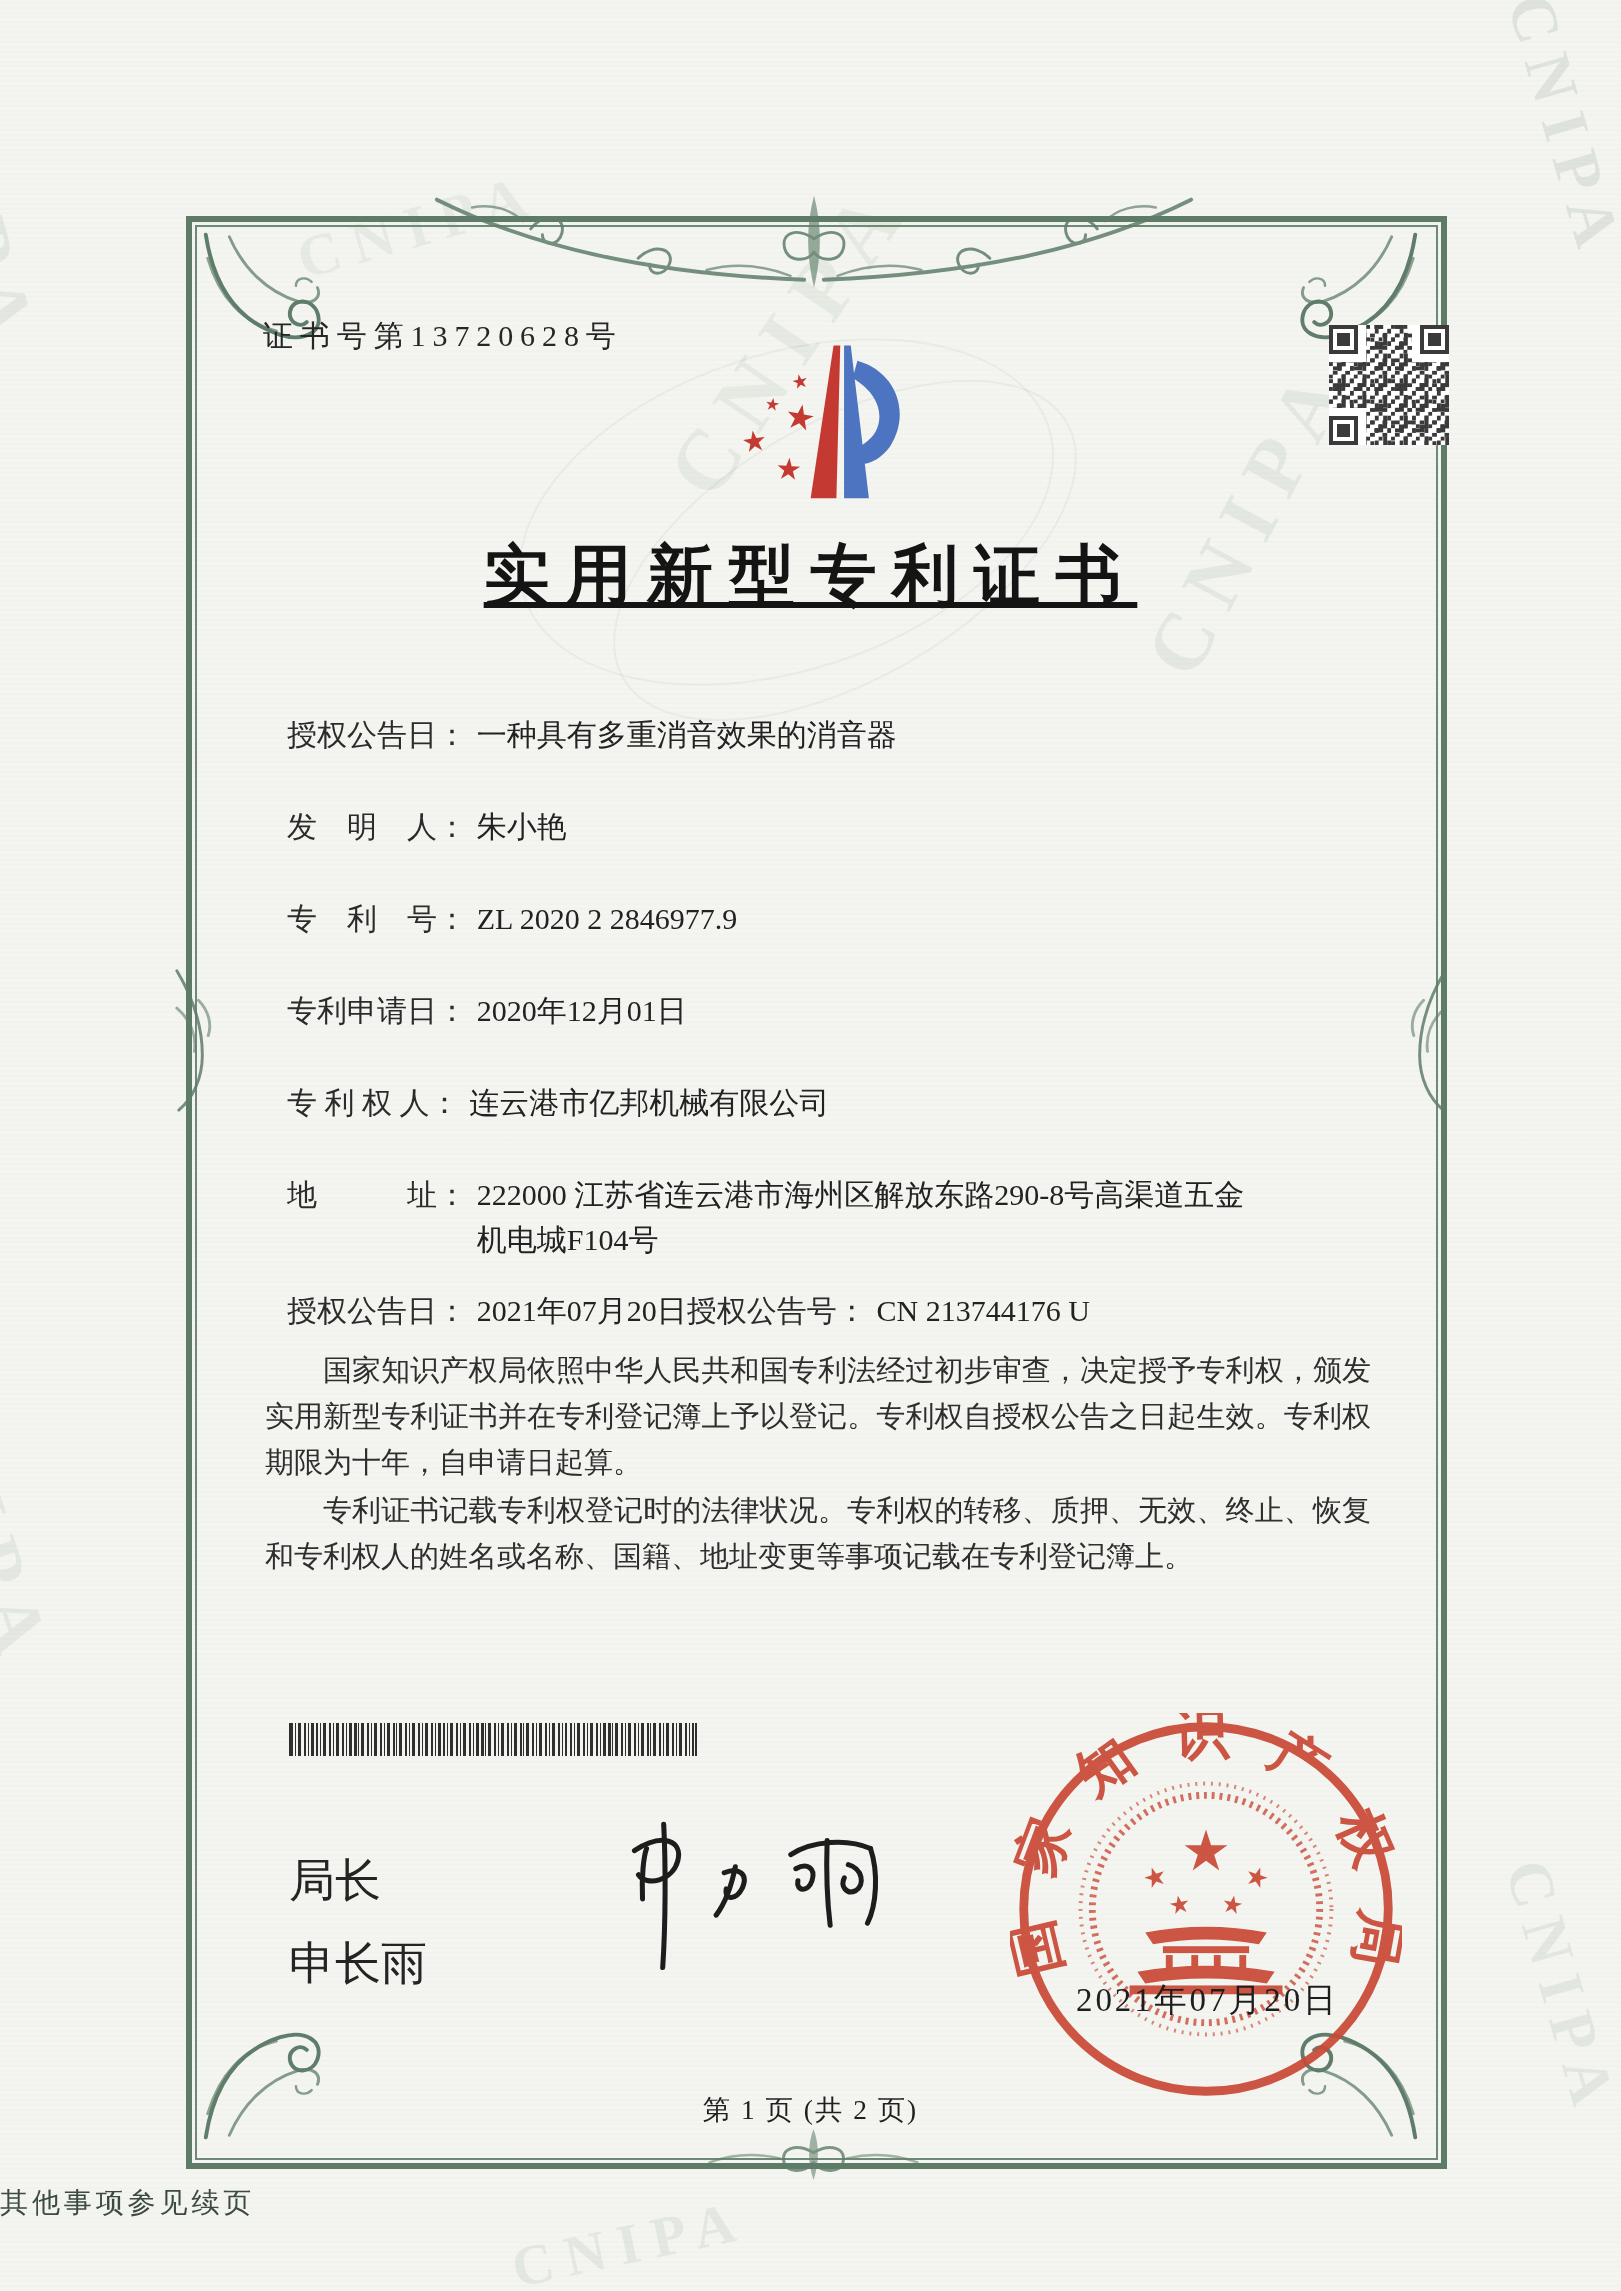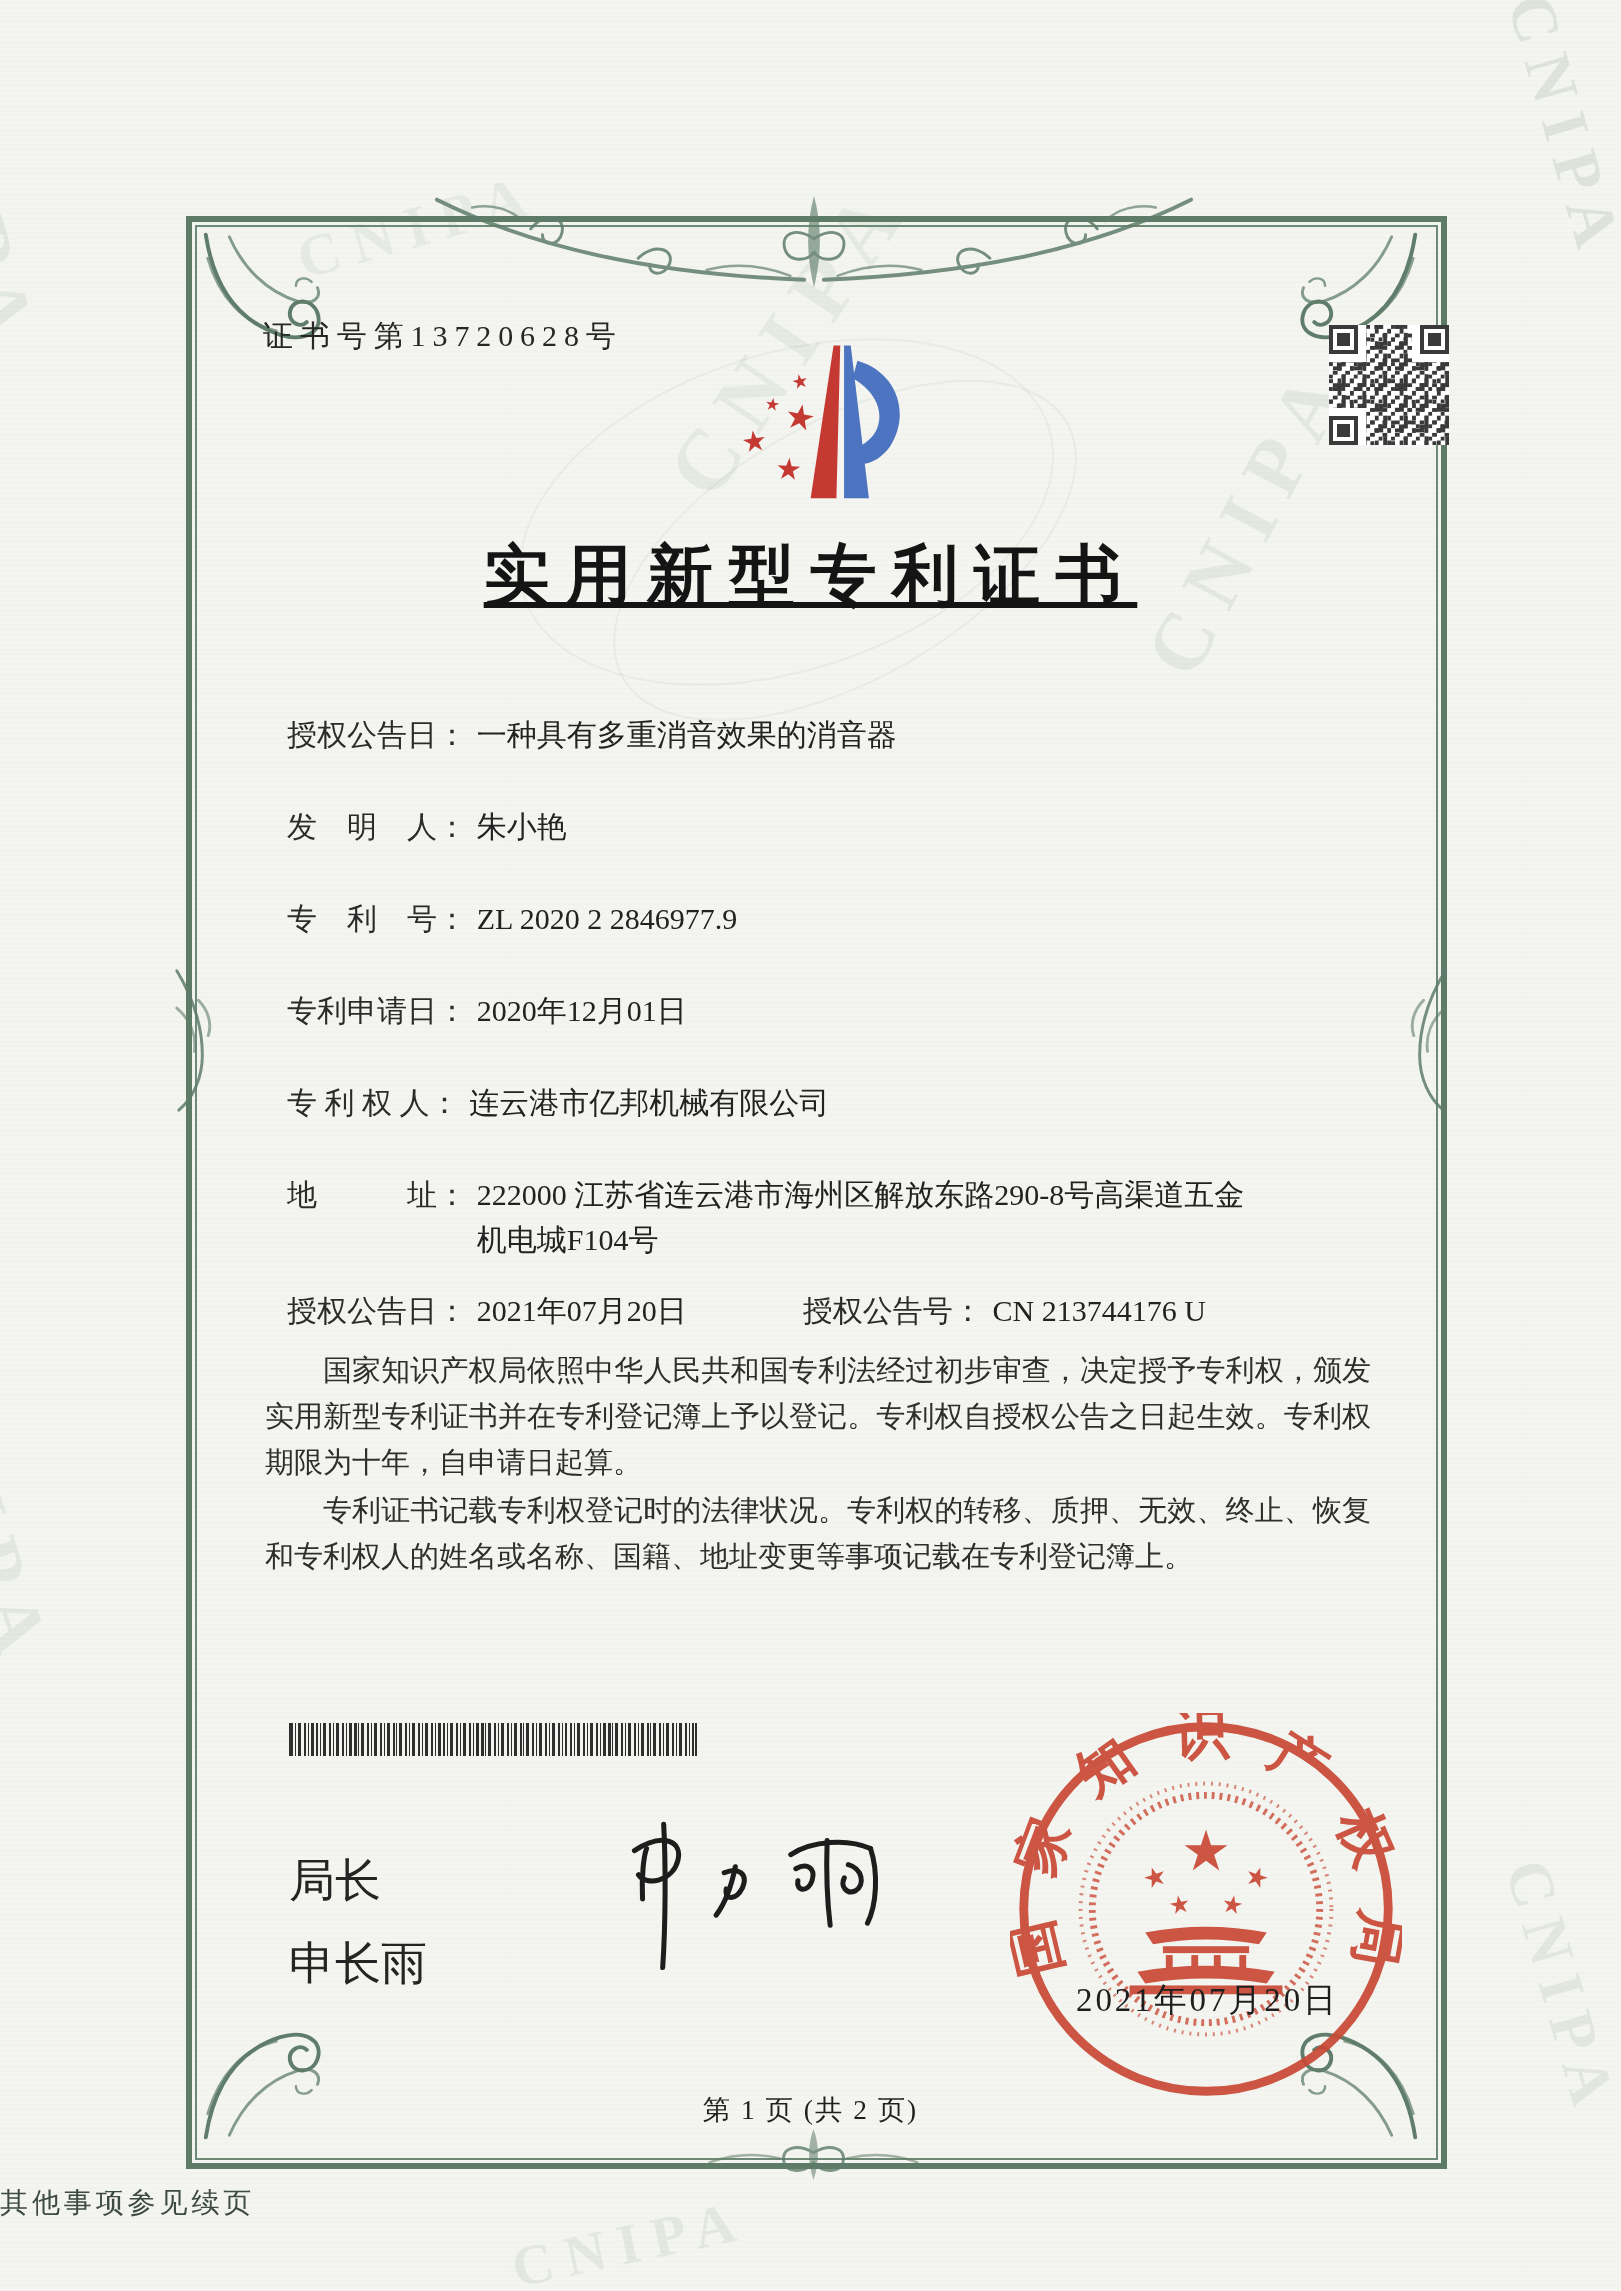--- a/index.html
+++ b/index.html
@@ -43,21 +43,21 @@
   .logo{position:absolute; left:718px; top:316px; width:191px; height:208px; z-index:2;}
   .qr{position:absolute; left:1329px; top:325px; width:120px; height:120px; z-index:2;}
   .title{position:absolute; left:0; top:531px; width:100%; text-align:center;
     font-size:66px; font-weight:bold; letter-spacing:15.7px; color:#141414; z-index:2;text-decoration:underline;}
   .fields{position:absolute; left:287px; top:712px; width:1098px; font-size:30px; line-height:45px; z-index:2;}
   .field{margin-bottom:47px; white-space:nowrap;}
   .field.address{margin-bottom:25.5px; white-space:normal;}
   .flabel{display:inline-block; color:#2b2b2b;}
   .fvalue{color:#222; margin-left:9.8px;}
   .address .fvalue{display:inline-block; vertical-align:top; width:779px; white-space:normal;}
-  .grant{display:flex; gap:116px; white-space:nowrap;}
+  .grant{display:flex; white-space:nowrap;}
   .paras{position:absolute; left:265px; top:1347px; width:1106px; font-size:29px; line-height:46px;
     text-align:justify; color:#2e2e2e; z-index:2;}
   .paras p{margin:0 0 2px 0; text-indent:2em;}
   .barcode{position:absolute; left:289px; top:1723px; width:404px; height:33px; z-index:2;
     border-left:2.9px solid #2f2f2f; border-right:2.9px solid #2f2f2f;
     background:repeating-linear-gradient(90deg,#2f2f2f 0 2px,rgba(0,0,0,0) 2px 3.9px,#2f2f2f 3.9px 4.9px,rgba(0,0,0,0) 4.9px 6.9px,#2f2f2f 6.9px 9.8px,rgba(0,0,0,0) 9.8px 12.7px);}
   .signer{position:absolute; left:289px; top:1858px; font-size:46px; color:#242424; z-index:2; line-height:1;}
   .signer .name{margin-top:37px;}
   .autograph{position:absolute; left:584px; top:1803px; width:343px; height:196px; z-index:2;}
   .seal{position:absolute; left:1010px; top:1713px; width:392px; height:392px; z-index:3; opacity:0.93;}

